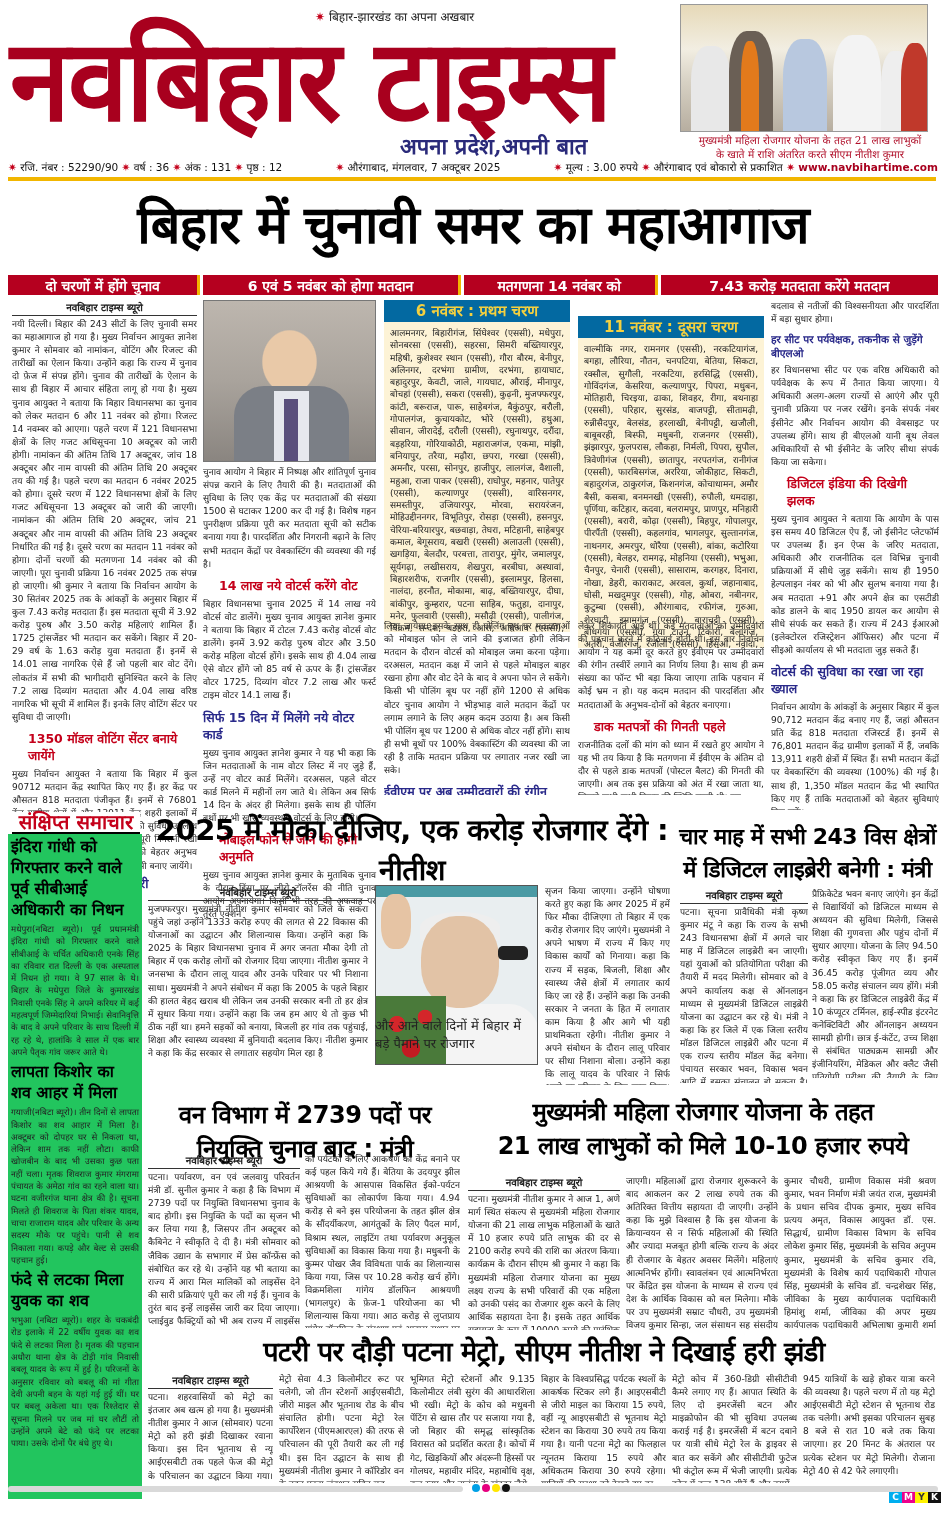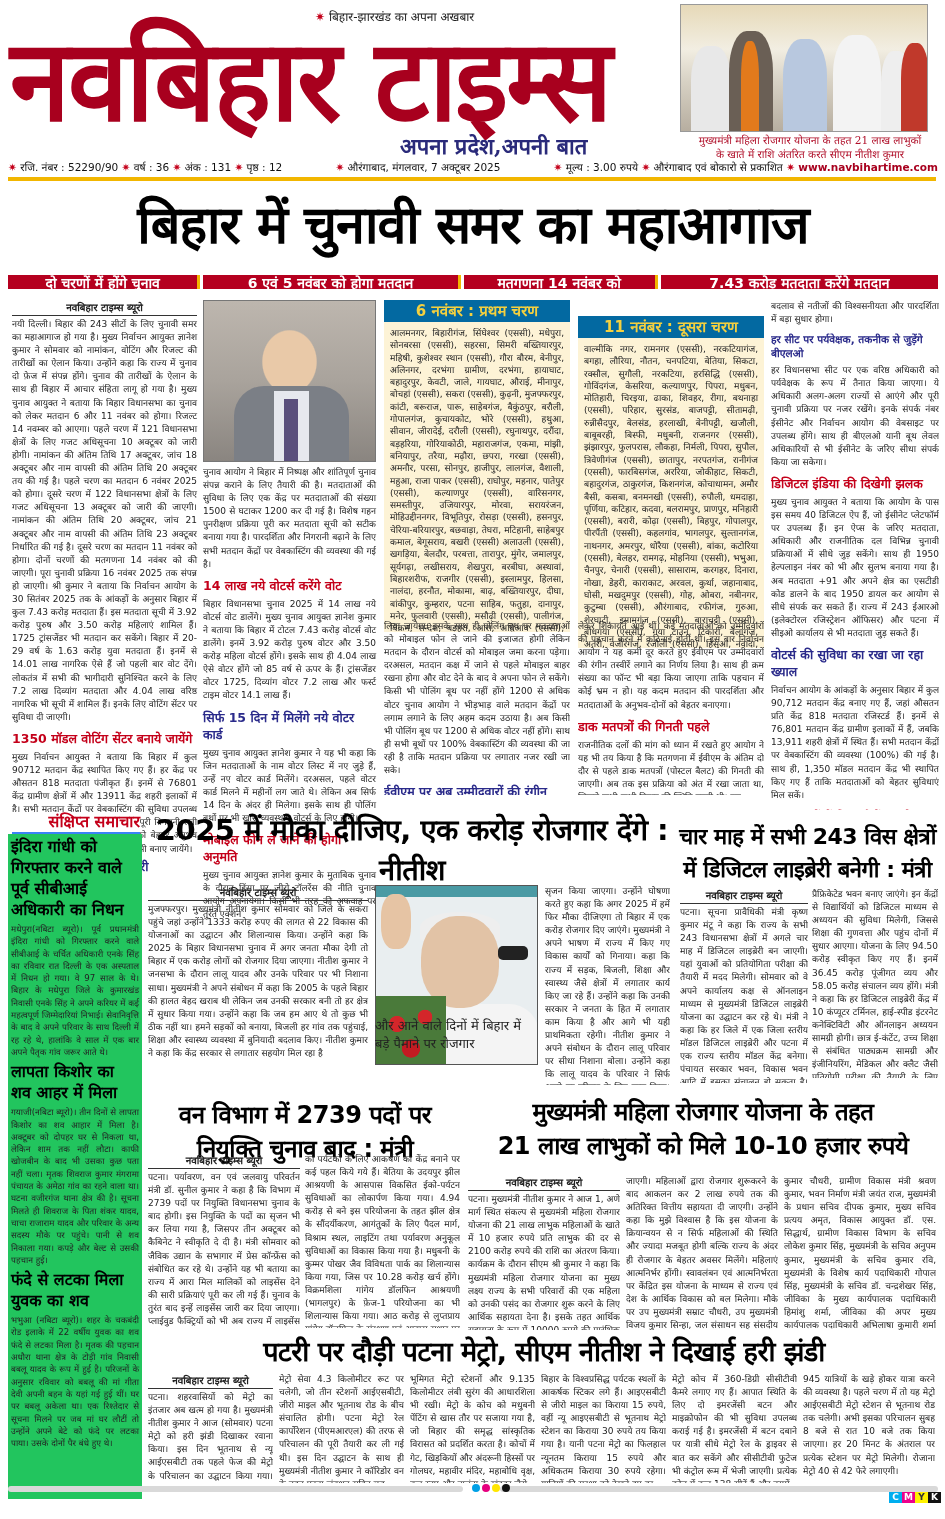--- a/index.html
+++ b/index.html
@@ -9,34 +9,34 @@
 .star{color:#c4001a}
 .masthead{left:10px;top:18px;font-size:108px;font-weight:bold;color:#a8001e;letter-spacing:-2px;line-height:120px;font-family:"DejaVu Sans",sans-serif;transform:scaleY(1.05);transform-origin:top left}
 .slogan{left:400px;top:130px;font-size:22px;font-weight:bold;color:#2a2a7a;font-family:"DejaVu Serif",serif}
 .photo-top{left:680px;top:4px;width:248px;height:128px;background:linear-gradient(180deg,#e6d9b8 0%,#f2eee2 35%,#d8d2c5 60%,#b7aea0 100%);border:1px solid #999;overflow:hidden}
 .photo-top .fig{position:absolute;bottom:0;border-radius:40% 40% 0 0}
 .photo-top-cap{left:680px;top:133px;width:260px;font-size:10.5px;color:#b0102a;text-align:center;line-height:14px;font-family:"DejaVu Serif",serif}
 .infobar{left:8px;top:160px;width:930px;height:16px;font-size:10.5px;color:#111;display:flex;justify-content:space-between;white-space:nowrap}
 .infobar .web{color:#a8001e;font-weight:bold}
 .rule-yellow{left:8px;top:177px;width:928px;height:4px;background:#f2b600}
 .headline{left:8px;top:185px;width:930px;font-size:52px;font-weight:bold;line-height:80px;color:#000;text-align:center;letter-spacing:-1px}
-.redbar{left:8px;top:275px;width:930px;height:14px;display:flex;gap:3px}
+.redbar{left:8px;top:275px;width:930px;height:20px;display:flex;gap:3px}
 .redbar div{background:#b5001f;color:#fff;font-size:14px;font-weight:bold;display:flex;align-items:center;justify-content:center;white-space:nowrap;border-right:3px solid #f2b600}
 .byline{font-size:10px;font-weight:bold;text-align:center;border-bottom:1px solid #333;padding-bottom:1px;margin-bottom:2px;color:#222}
 .body{font-size:9px;line-height:13.1px;text-align:justify;color:#222}
-.subh-red{font-size:12.5px;color:#c4001a;font-weight:bold;margin:6px 0 4px}
+.subh-red{font-size:12.5px;color:#c4001a;font-weight:bold;margin:6px 16px 4px}
 .subh-blue{font-size:12.5px;color:#2a2a8a;font-weight:bold;margin:6px 0 4px}
 .col{position:absolute}
 .phase-head{background:#0369a1;color:#f4d03f;font-size:15px;font-weight:bold;text-align:center;height:22px;line-height:22px}
 .phase-list{background:#fdf3d6;padding:5px 6px;font-size:9px;line-height:12.3px;text-align:justify;color:#222}
 .photo-ec{left:203px;top:300px;width:173px;height:162px;background:radial-gradient(ellipse at 50% 38%,#e9c9a8 0 22%,transparent 23%),linear-gradient(180deg,#bdb6ae 0%,#a9a39c 50%,#8a8580 100%);border:1px solid #777}
 .photo-ec .suit{position:absolute;left:30px;bottom:0;width:115px;height:75px;background:#7b7f86;border-radius:30px 30px 0 0}
 .photo-ec .shirt{position:absolute;left:70px;bottom:0;width:35px;height:70px;background:#e6e8ee}
 .photo-ec .tie{position:absolute;left:80px;bottom:0;width:14px;height:62px;background:#5a4f7c}
-.sankship{left:12px;top:812px;width:128px;text-align:right;font-size:16px;color:#c4001a;font-weight:bold;border-bottom:2px solid #3b82f6;line-height:20px}
+.sankship{left:12px;top:812px;width:128px;text-align:center;font-size:20px;color:#c4001a;font-weight:bold;border-bottom:2px solid #000000;line-height:20px}
 .side-col{left:8px;top:834px;width:134px;background:#22c55e;height:665px;padding:2px 3px}
 .side-h{font-size:16px;font-weight:bold;line-height:21px;color:#000;margin:3px 0}
 .side-body{font-size:8.6px;line-height:12.3px;text-align:justify;color:#222}
 .h2{font-weight:bold;color:#000;letter-spacing:-0.5px}
 .photo-cm{left:375px;top:885px;width:163px;height:180px;border:1px solid #555;background:linear-gradient(180deg,#4a9aa4 0 6%,#e9eef0 6% 100%);overflow:hidden}
 .photo-cm .face{position:absolute;left:45px;top:30px;width:78px;height:92px;border-radius:45%;background:#e2c3a6}
 .photo-cm .hair{position:absolute;left:44px;top:26px;width:80px;height:30px;border-radius:50% 50% 10% 10%;background:#eee}
 .photo-cm .kurta{position:absolute;left:30px;top:118px;width:133px;height:70px;background:#f4f4f4;border-radius:30px 30px 0 0}
 .photo-cm .flowers{position:absolute;left:0;top:110px;width:70px;height:70px;background:radial-gradient(circle at 30% 40%,#d4262a 0 12%,transparent 13%),radial-gradient(circle at 70% 30%,#d4262a 0 10%,transparent 11%),radial-gradient(circle at 50% 75%,#c21b22 0 14%,transparent 15%),#4a7a3a}
 .photo-cm .hand{position:absolute;left:5px;top:8px;width:30px;height:55px;border-radius:40%;background:#e6c4a4}

